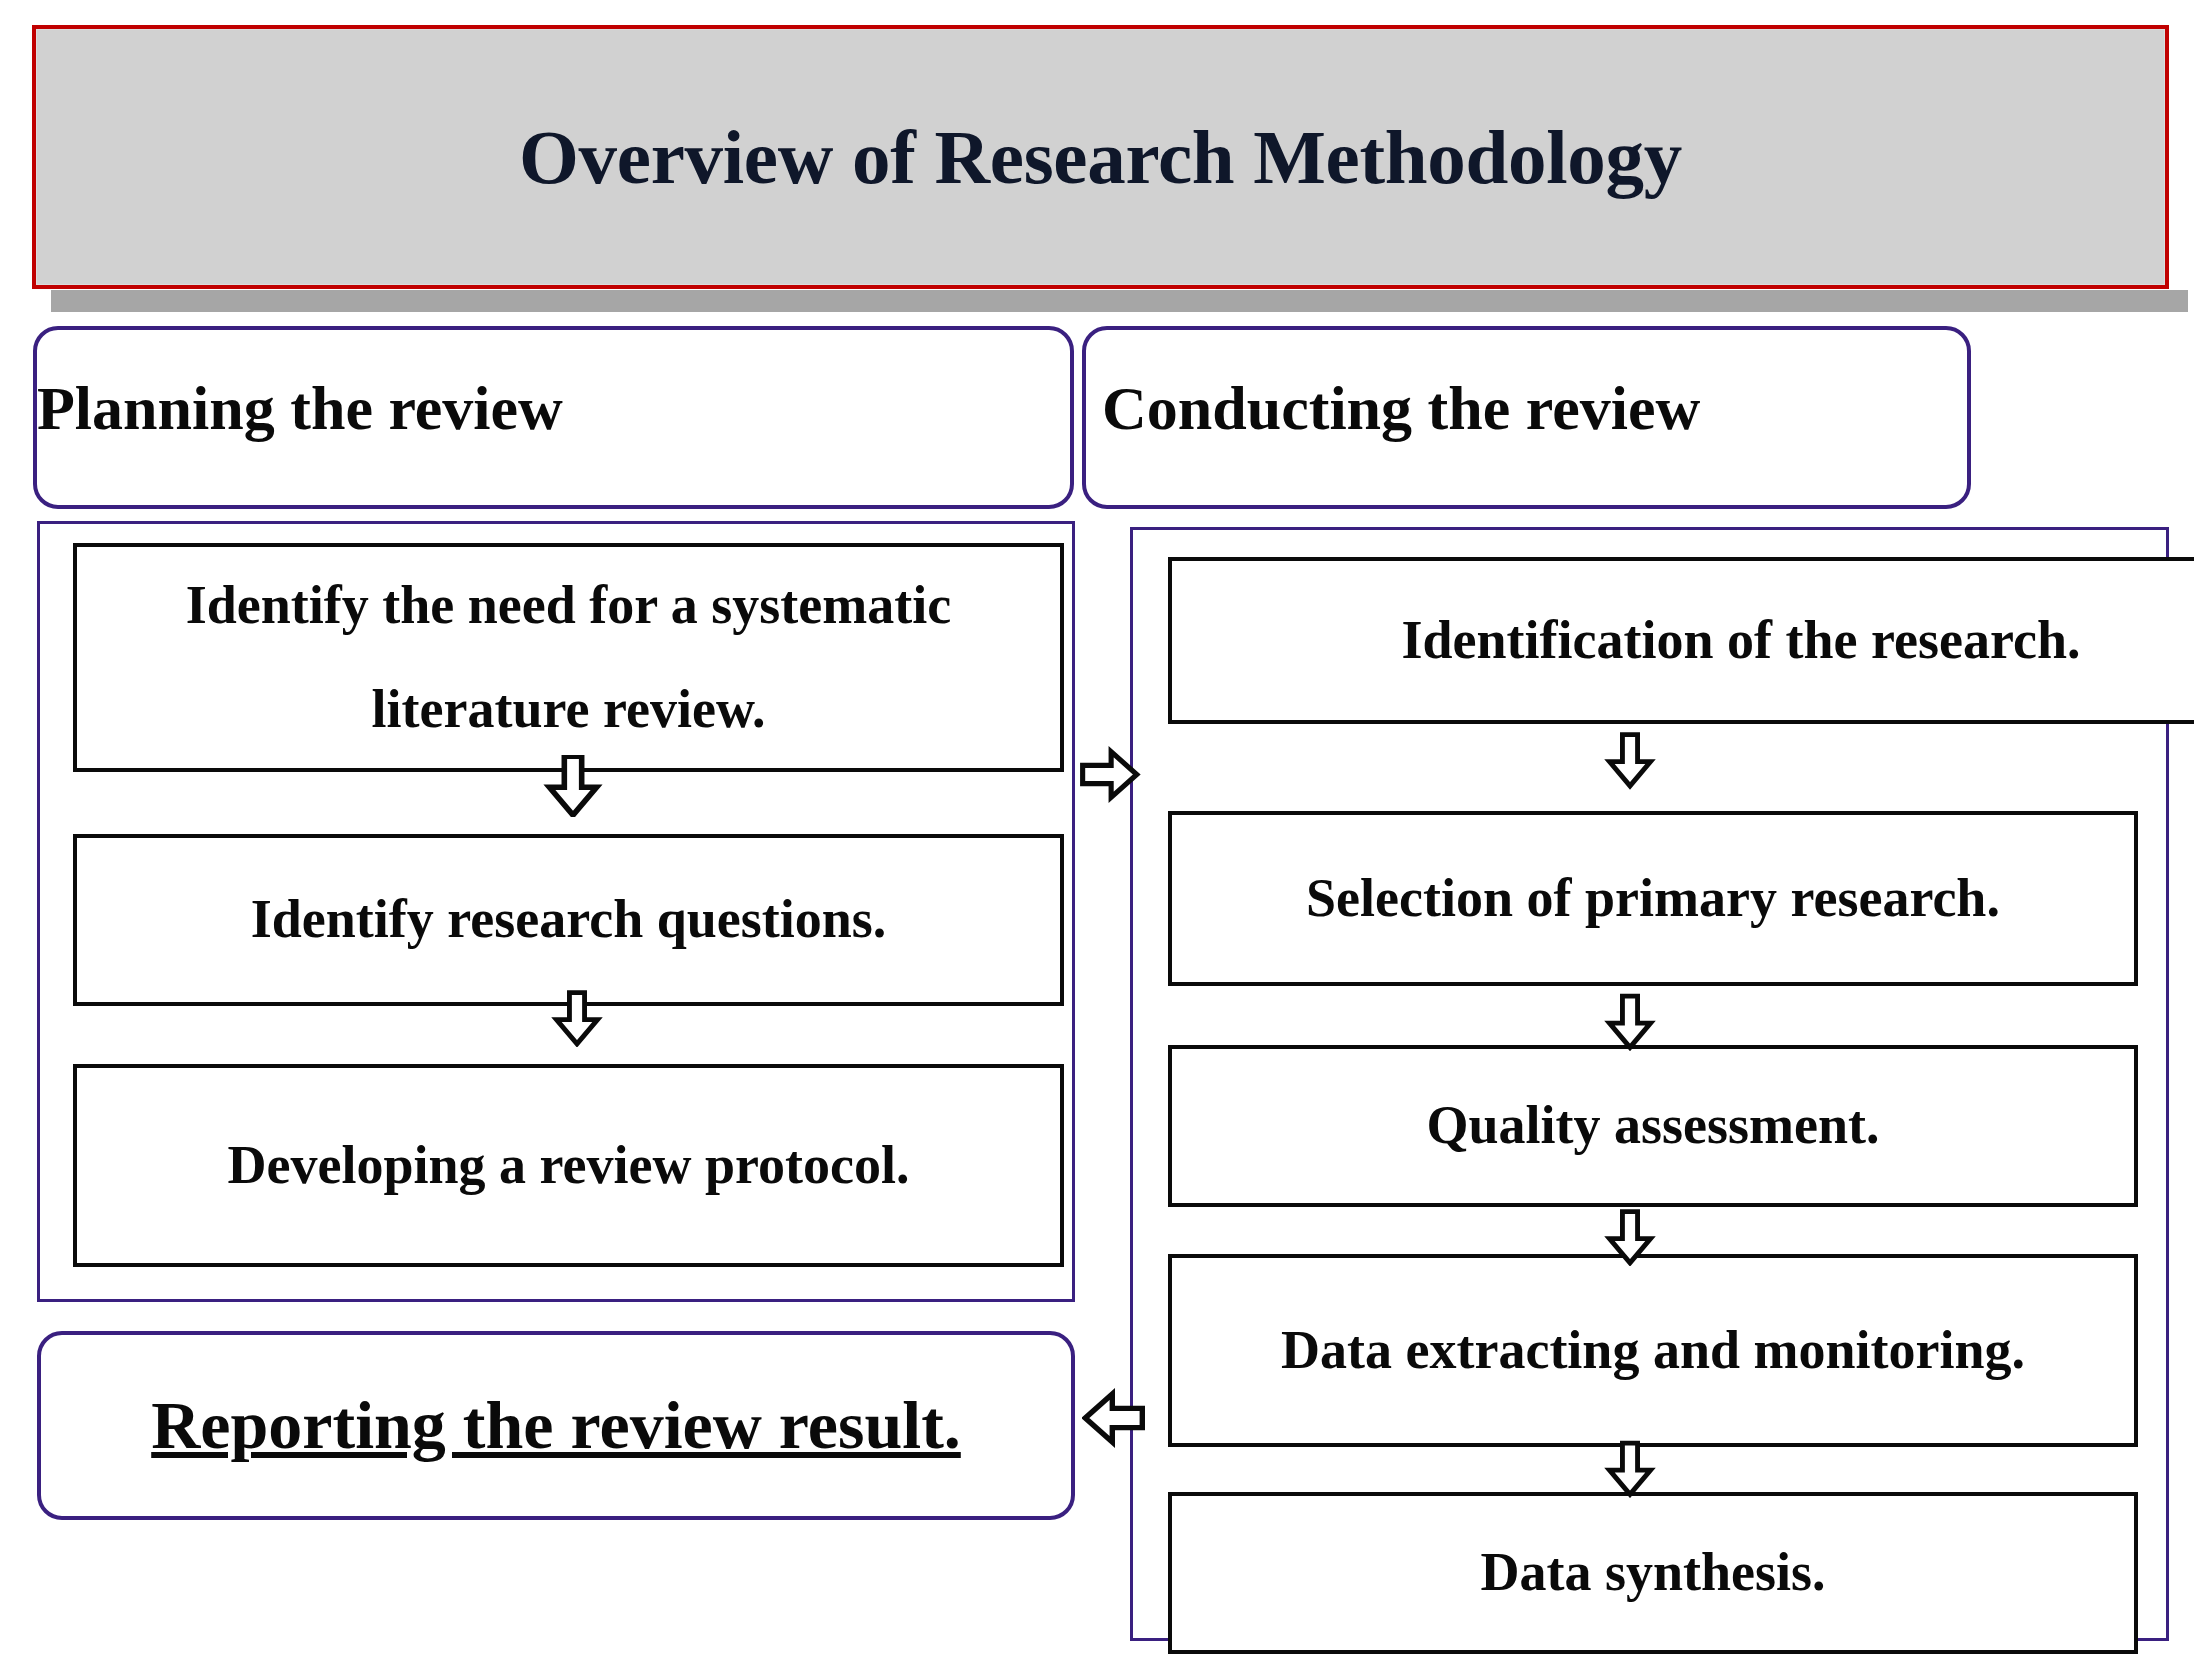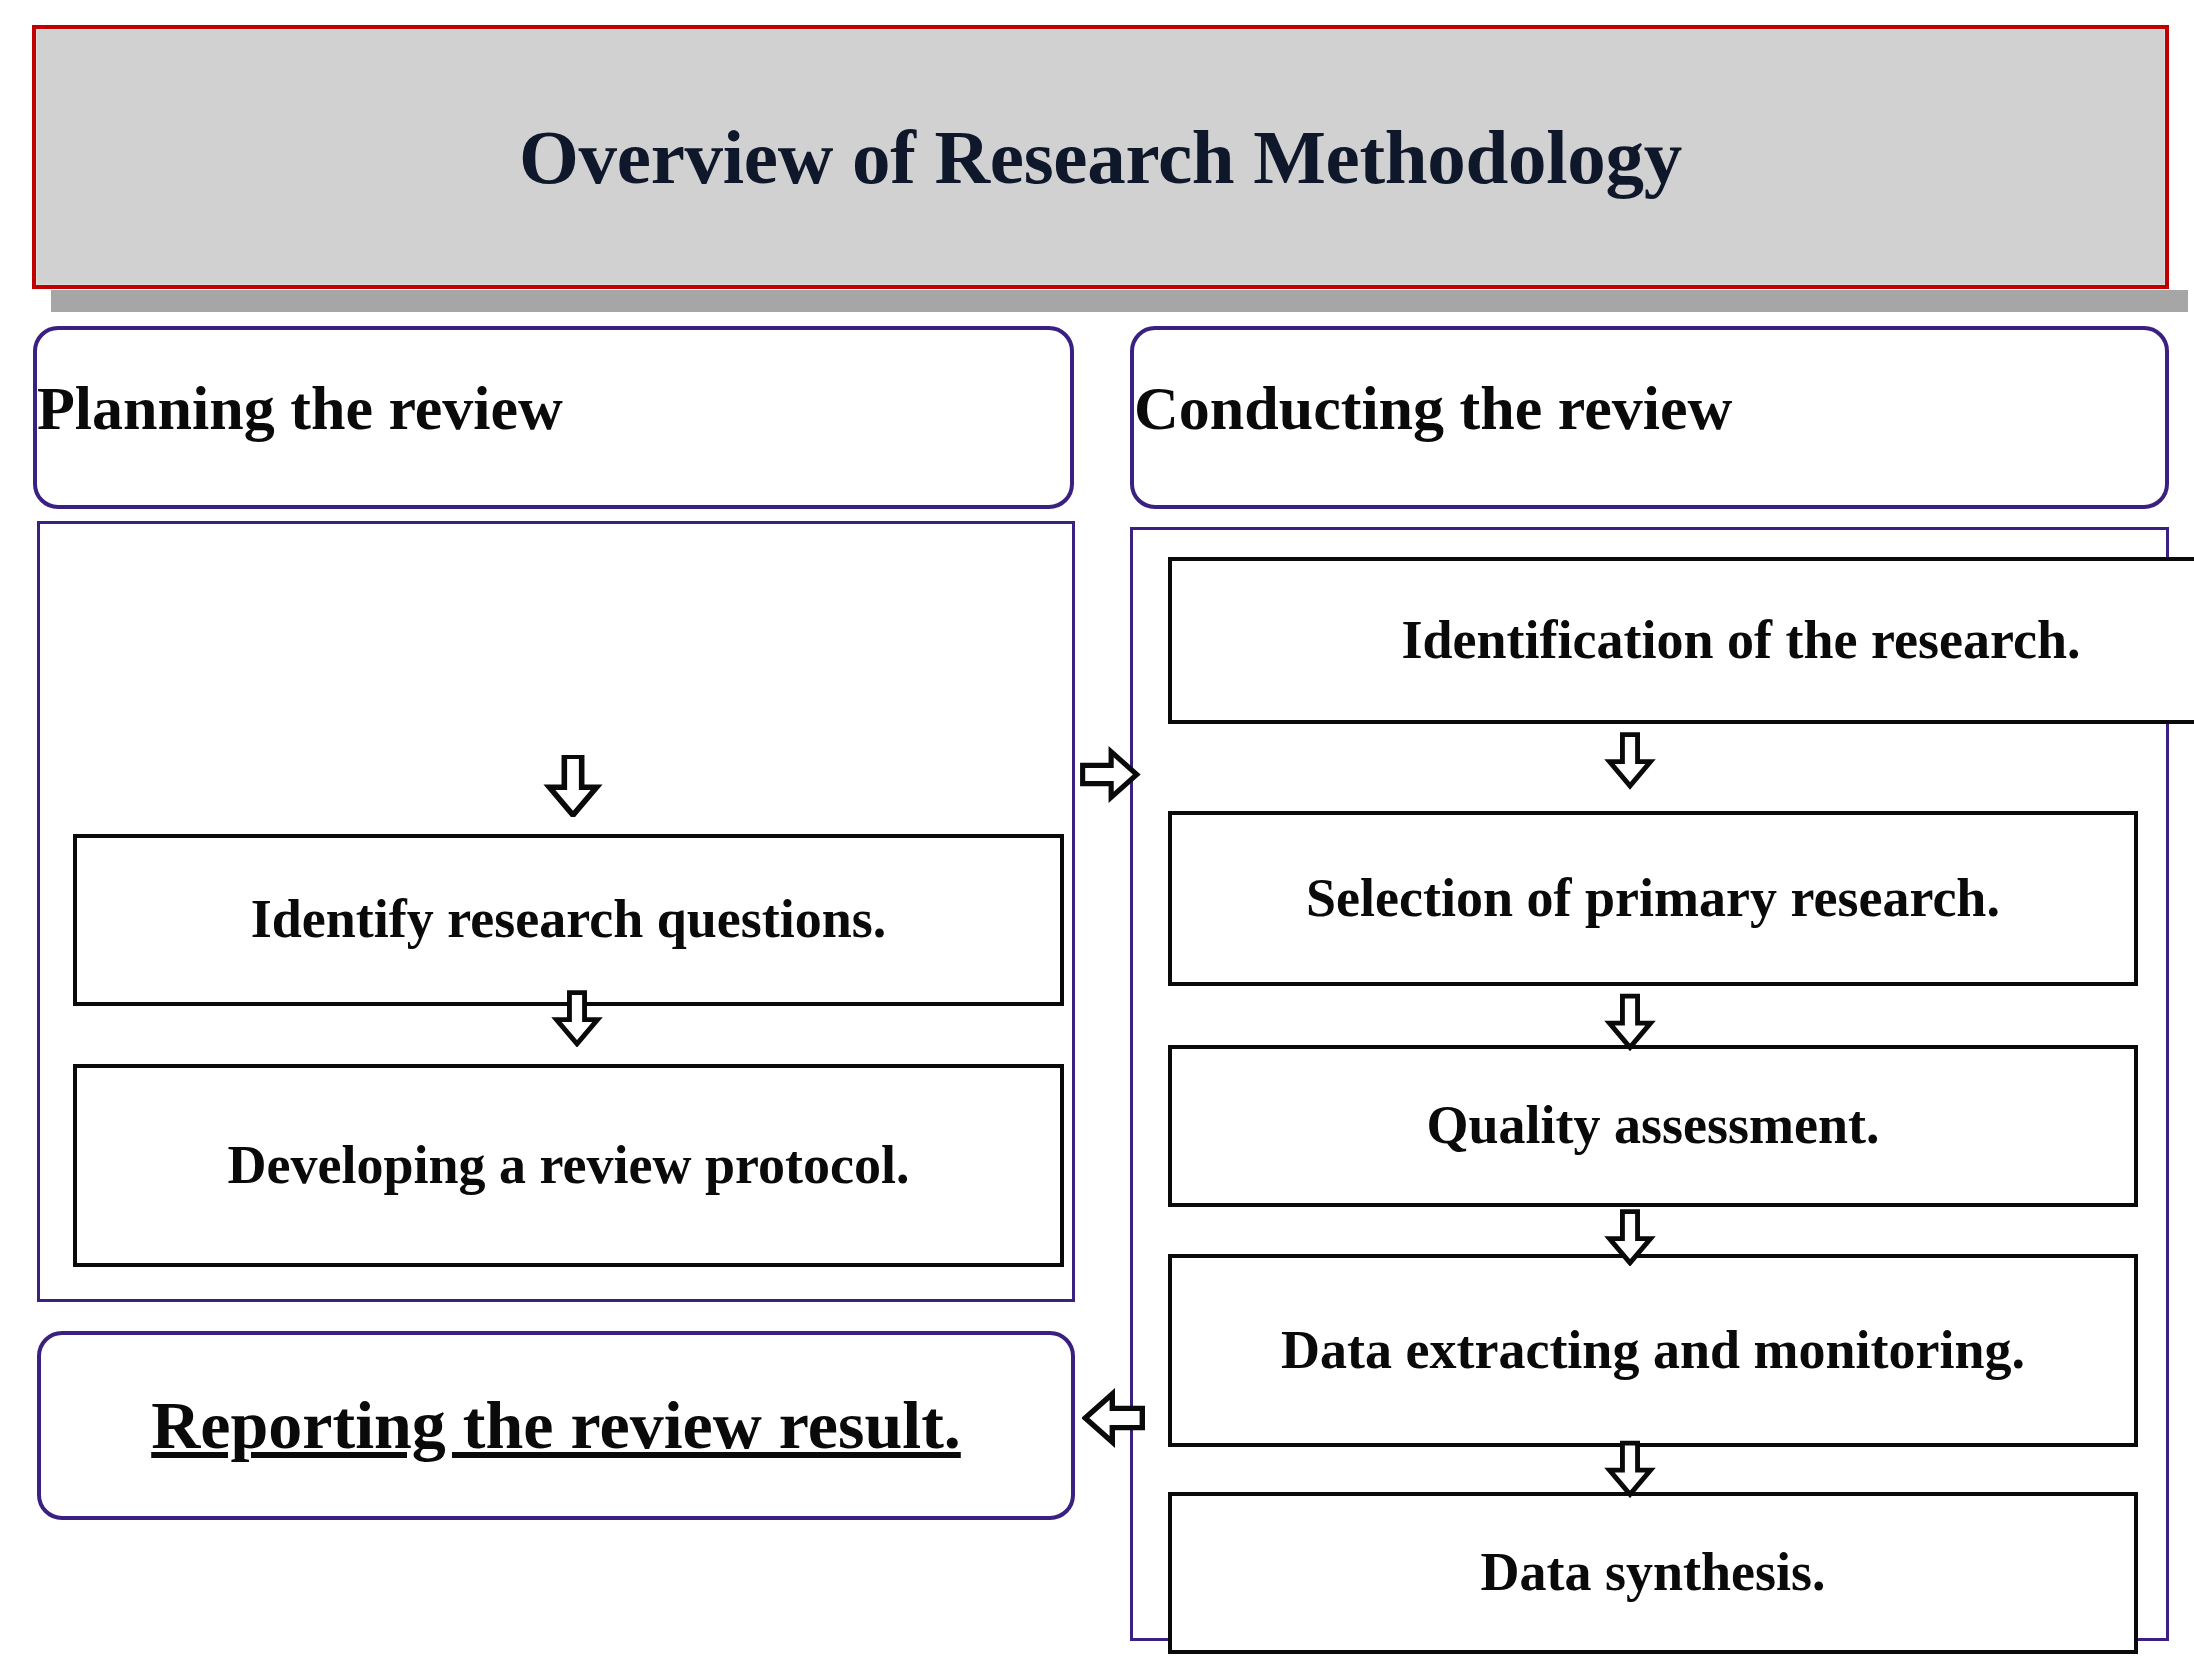--- a/index.html
+++ b/index.html
@@ -68,21 +68,21 @@
     justify-content: flex-start;
   }
   .col-header-text {
     font-size: 62px;
     font-weight: bold;
     color: #0a0a0a;
     white-space: nowrap;
     margin-bottom: 17.7px;
   }
   #header-left  { left: 33px;   top: 326px; width: 1041px; height: 183px; }
-  #header-right { left: 1130px; top: 326px; width: 1039px; height: 183px; }
+  #header-right { left: 1082px; top: 326px; width: 889px; height: 183px; padding-left: 16px; }
 
   
   .container-box {
     position: absolute;
     box-sizing: border-box;
     background: #ffffff;
     border: 3.7px solid #3a2080;
   }
   #container-left  { left: 37px;   top: 521px; width: 1038px; height: 781px; }
   #container-right { left: 1130px; top: 527px; width: 1039px; height: 1114px; }
@@ -168,20 +168,23 @@
 
   <div class="col-header" id="header-left">
     <span class="col-header-text">Planning the review</span>
   </div>
   <div class="col-header" id="header-right">
     <span class="col-header-text">Conducting the review</span>
   </div>
 
   <div class="container-box" id="container-left"></div>
 
+  <div class="proc-box" id="box-l0">
+    <span class="proc-text">Identify the need for a systematic literature review.</span>
+  </div>
   <div class="proc-box" id="box-l1">
     <span class="proc-text">Identify research questions.</span>
   </div>
   <div class="proc-box" id="box-l2">
     <span class="proc-text">Developing a review protocol.</span>
   </div>
 
   <div class="arrow" id="arrow-l0">
     <svg viewBox="0 0 100 100" width="62" height="62" aria-hidden="true">
       <polygon points="36,2 64,2 64,52 88,52 50,97 12,52 36,52" fill="#ffffff" stroke="#0a0a0a" stroke-width="9" stroke-linejoin="miter"></polygon>

